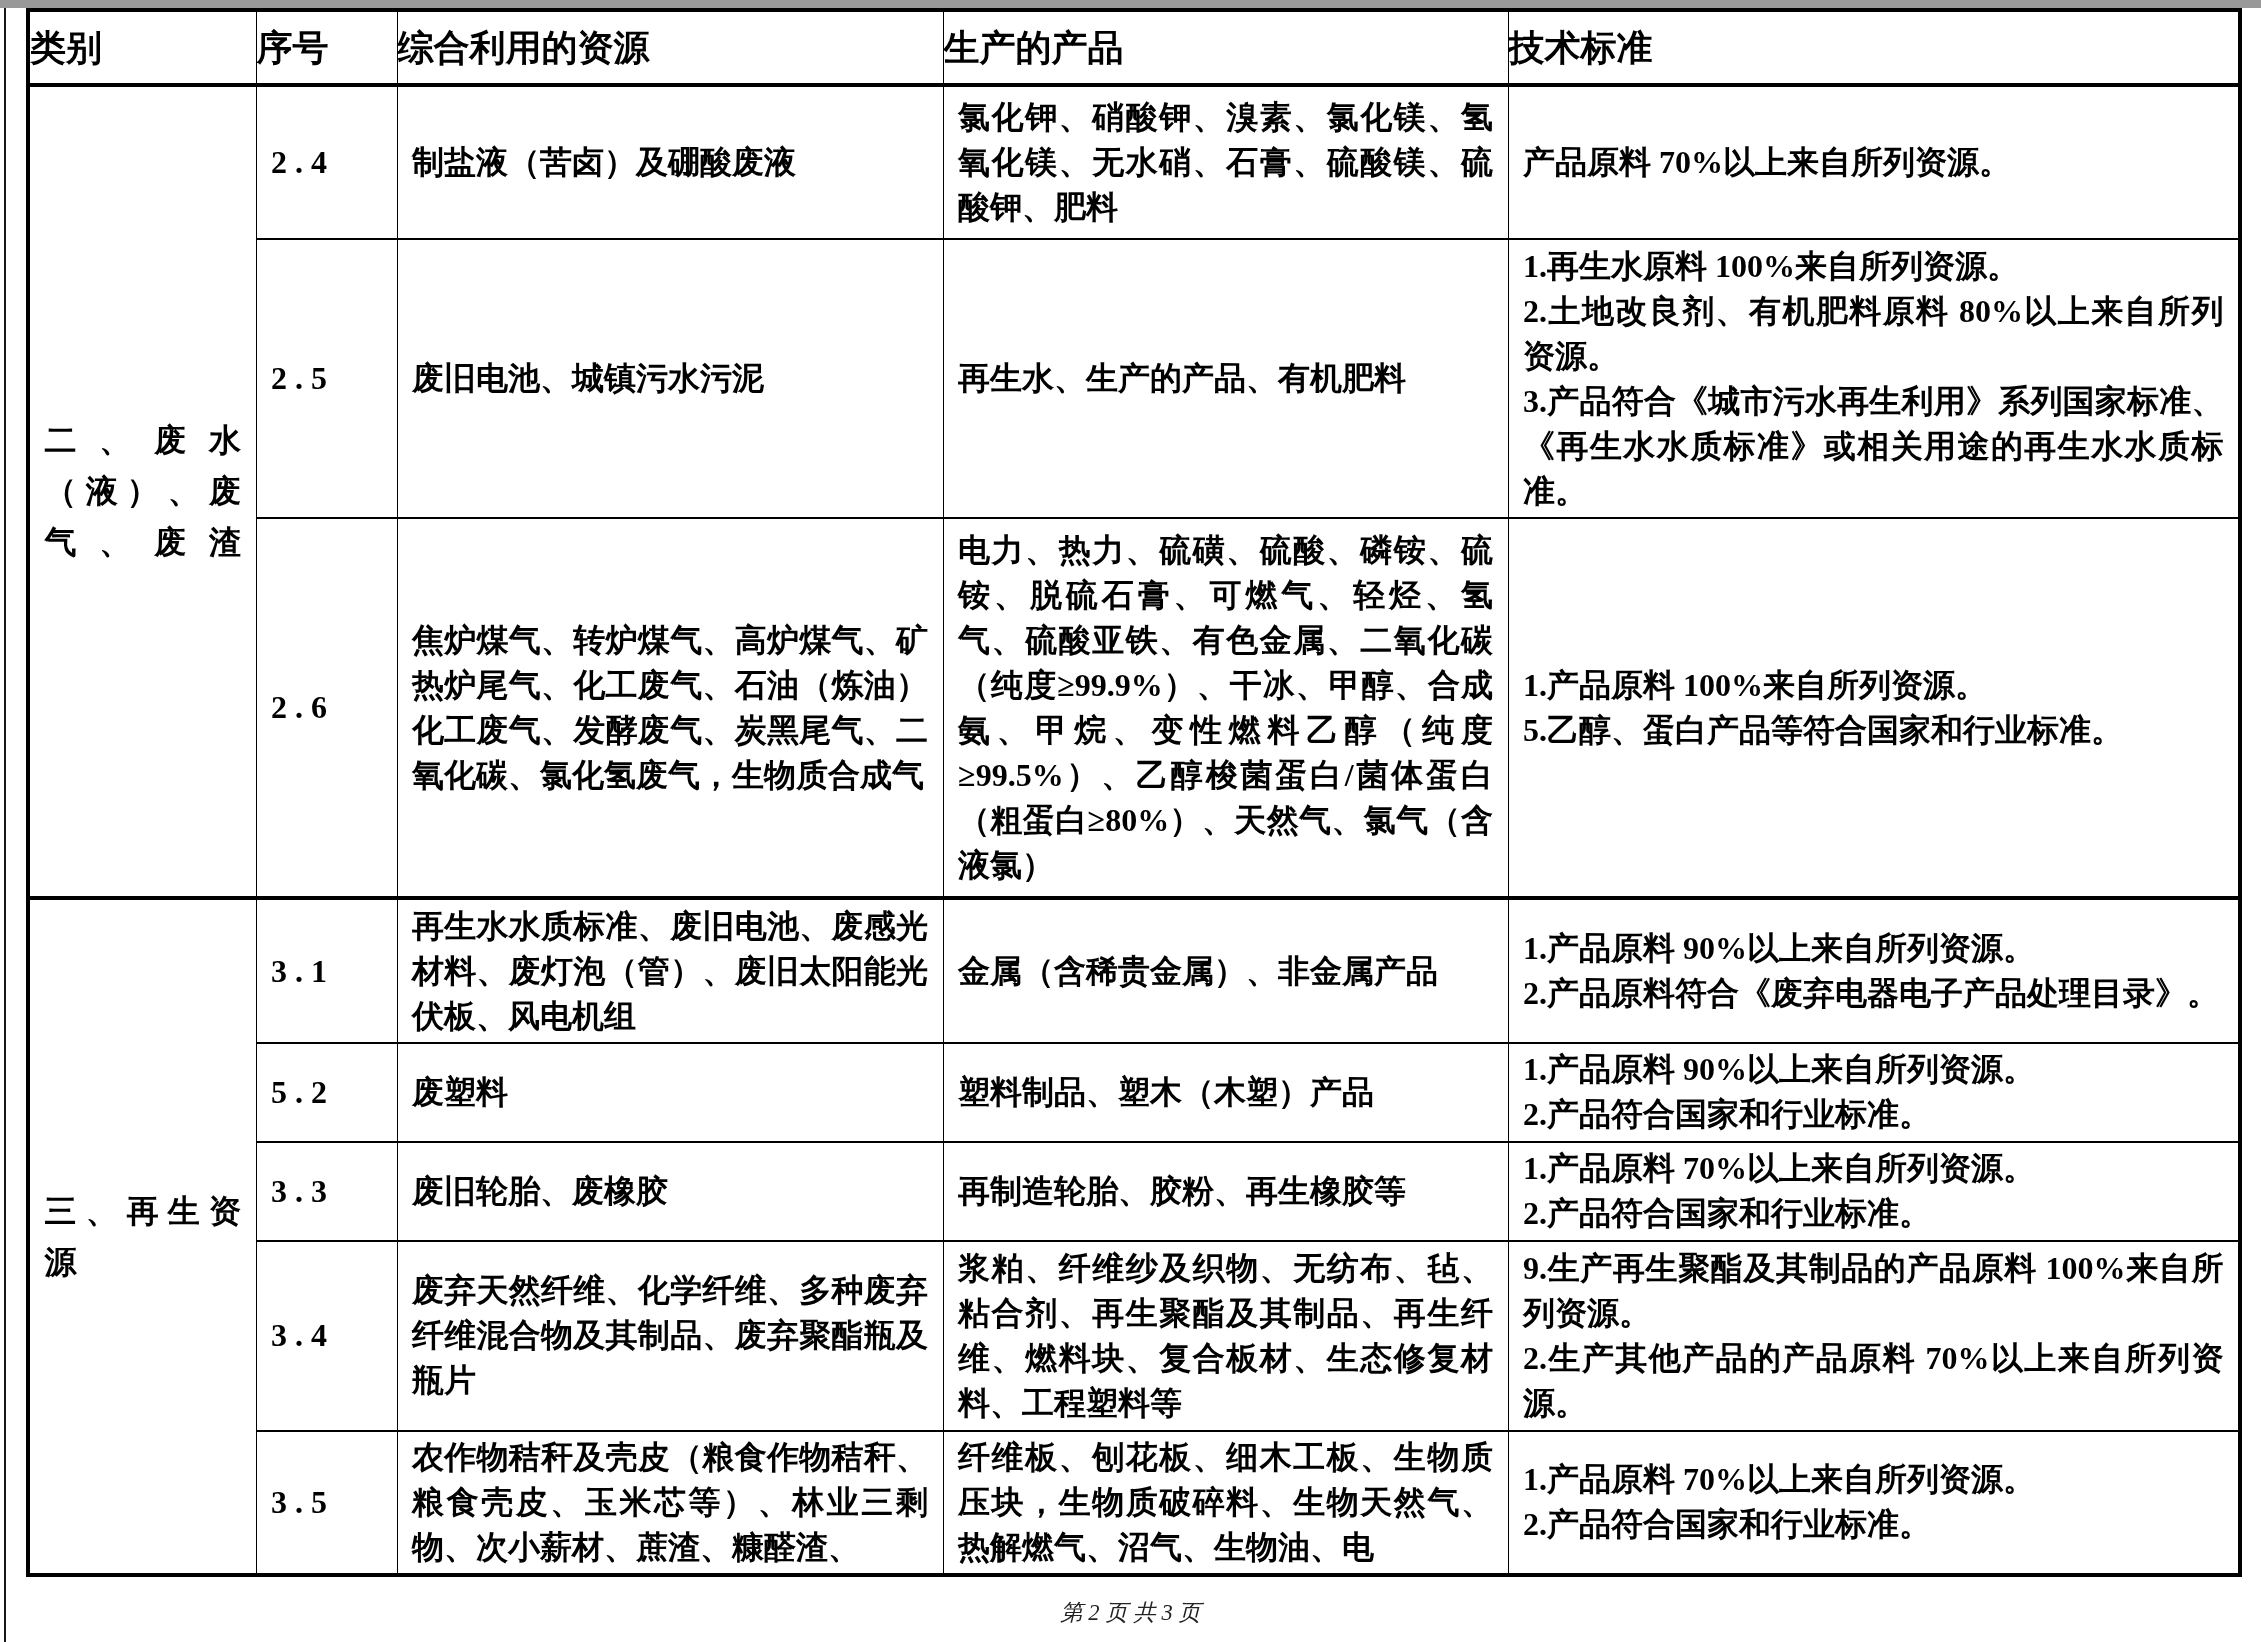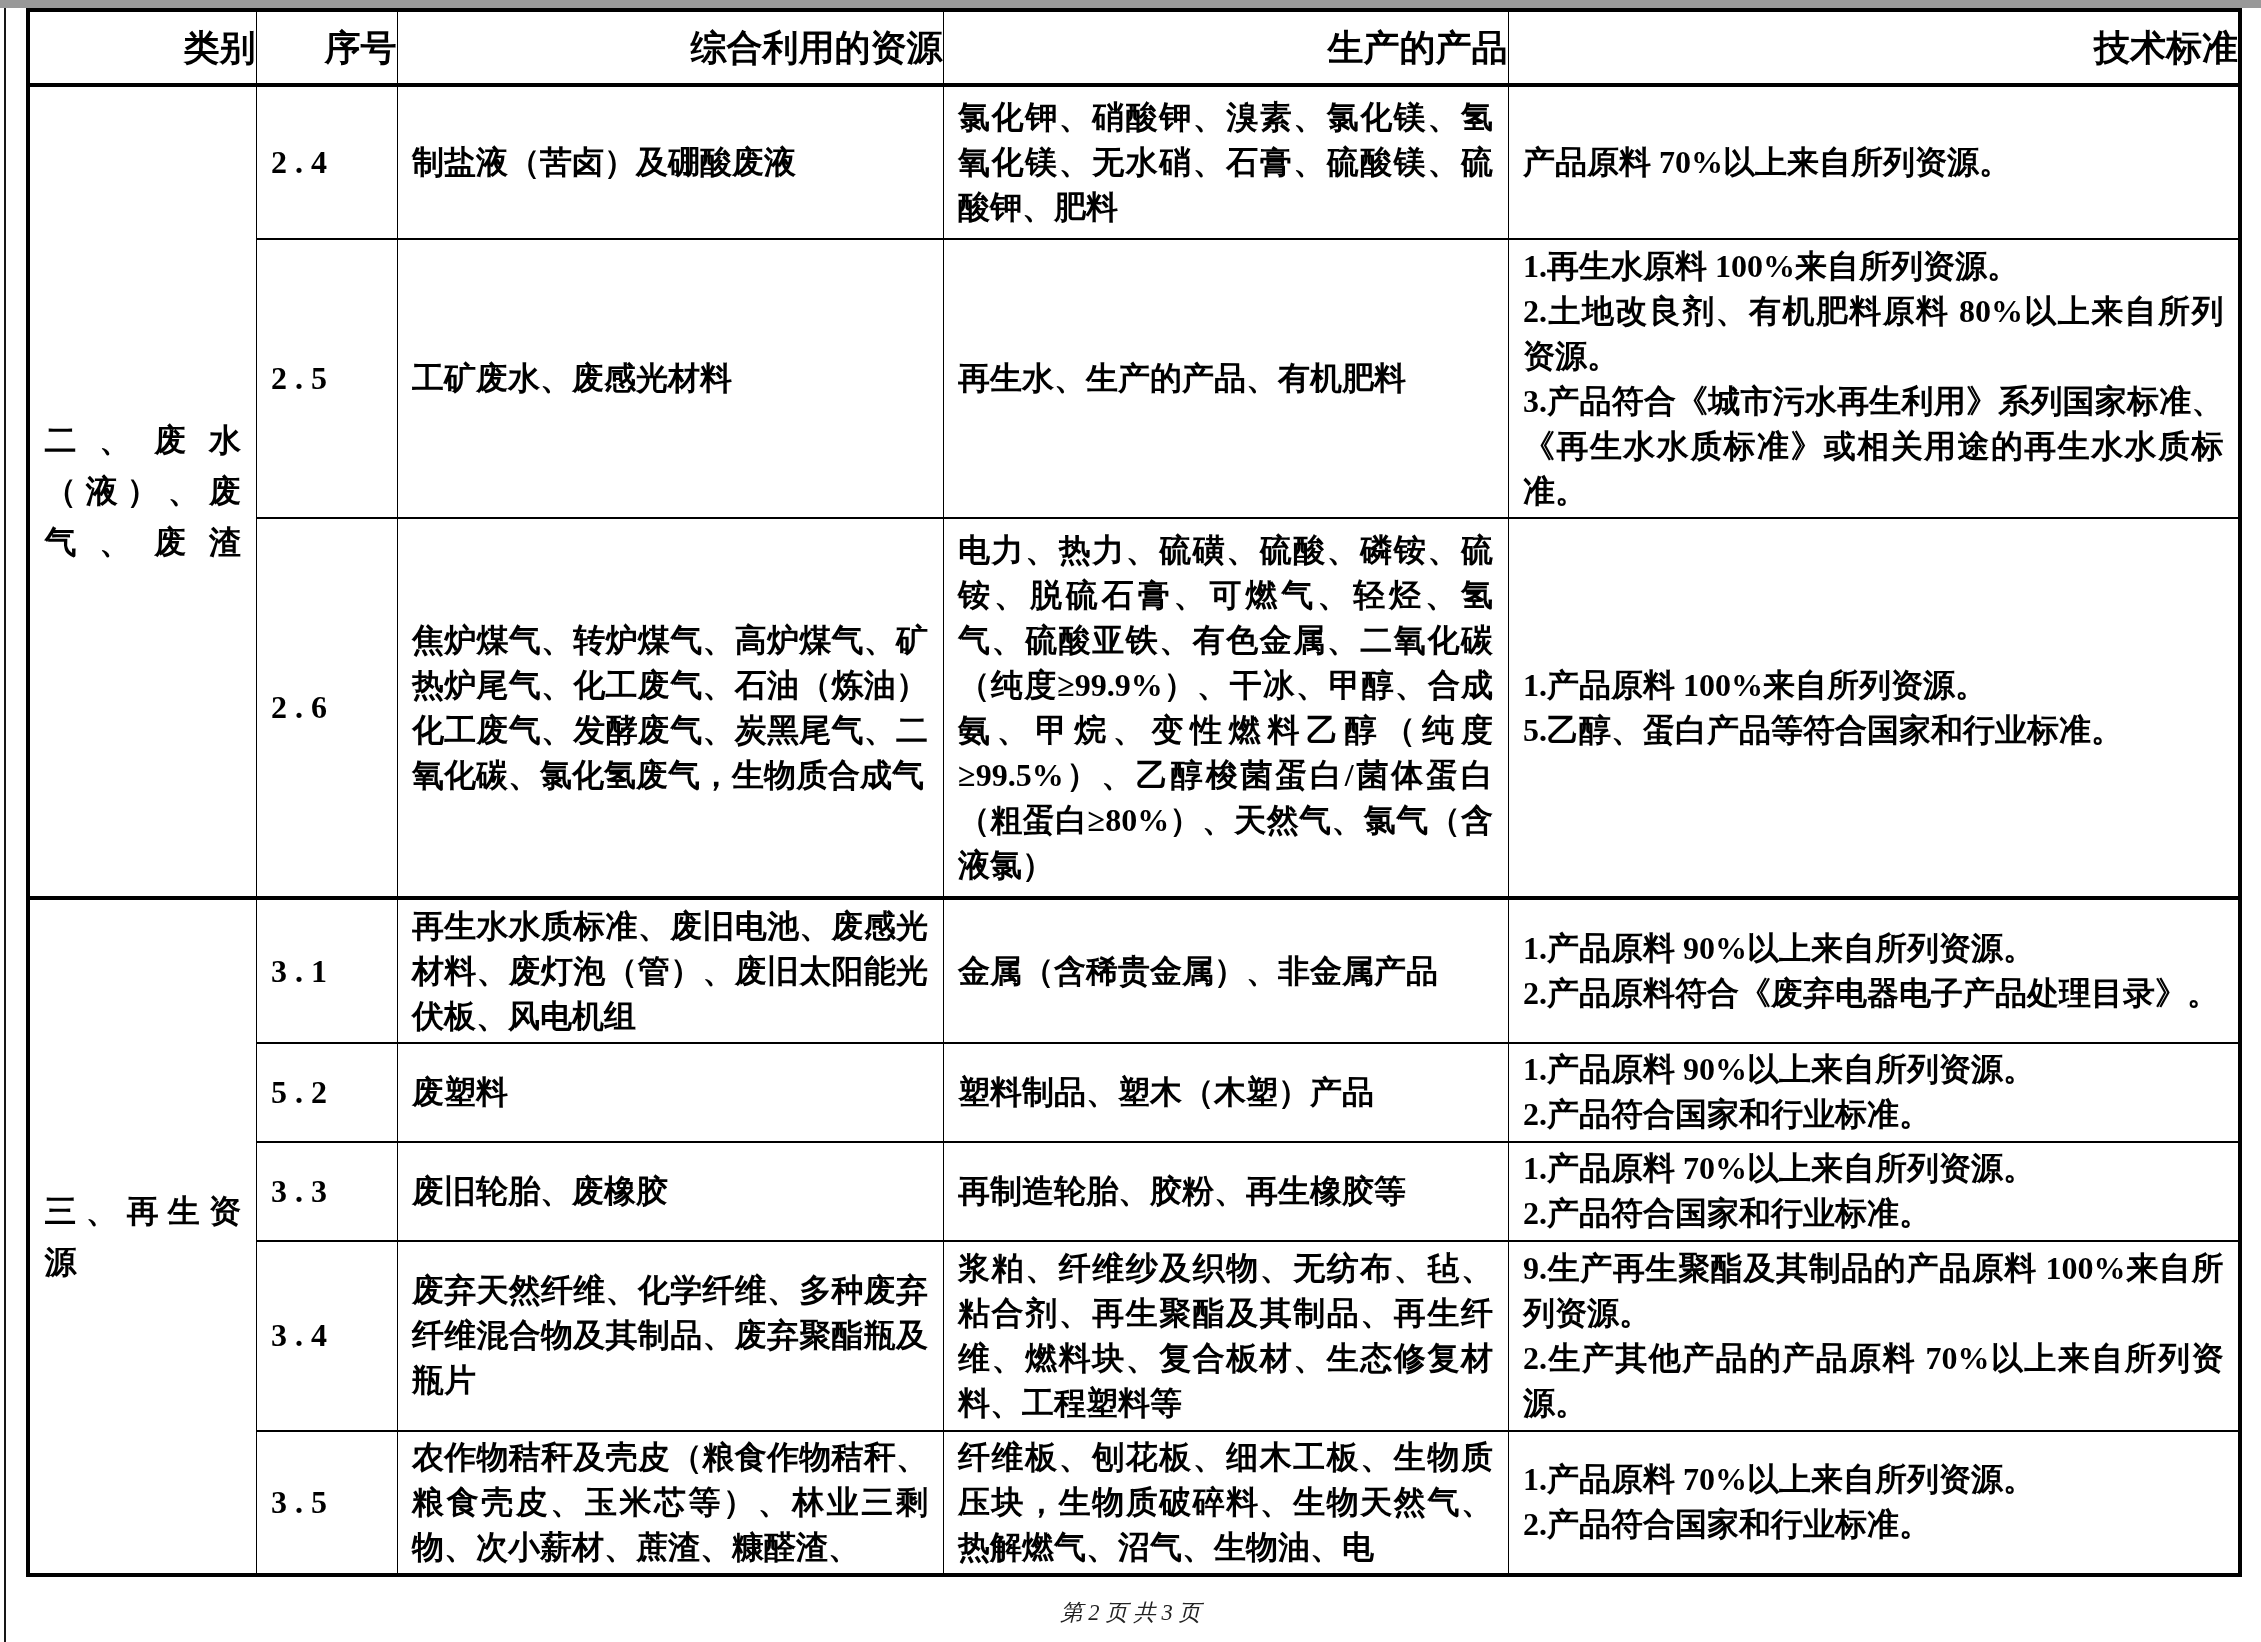--- a/index.html
+++ b/index.html
@@ -5,21 +5,21 @@
   html,body{margin:0;padding:0;background:#ffffff;}
   .page{position:relative;width:2261px;height:1643px;background:#ffffff;overflow:hidden;color:#000;}
   .top-shade{position:absolute;left:0;top:0;width:2261px;height:8.4px;background:#999999;}
   .edge-line{position:absolute;left:4px;top:8.4px;width:1.7px;height:1635px;background:#161616;}
   table.doc{position:absolute;left:26px;top:8.4px;width:2212px;border-collapse:collapse;table-layout:fixed;
     font-family:"Liberation Serif","DejaVu Serif",serif;font-size:32px;line-height:45px;color:#000;}
   table.doc{border:4px solid #000;}
   .doc th,.doc td{border:1.7px solid #000;border-top-width:2.3px;border-bottom-width:2.3px;vertical-align:middle;
     padding:3.4px 14.6px;text-align:justify;text-justify:inter-ideograph;overflow:hidden;font-weight:bold;}
   .doc thead th{border-bottom-width:4px;border-top-width:4px;font-family:"Liberation Sans","DejaVu Sans",sans-serif;
-    font-weight:700;font-size:36px;text-align:right;padding:0;}
+    font-weight:700;font-size:36px;text-align:left;padding:0;}
   .sec-top{border-top-width:4px !important;}
   .cell-no{text-align:center;padding:0;letter-spacing:8px;margin-left:20px;}
   .cell-standard{white-space:pre-line;}
   .cell-category{padding:0 17px;}
   .cat-line{text-align:justify;text-align-last:justify;line-height:51px;}
   .footer{position:absolute;left:0;top:1597px;width:2261px;text-align:center;
     font-family:"Liberation Serif","DejaVu Serif",serif;font-size:22.5px;color:#222;font-style:italic;}
 </style>
 </head>
 <body>
@@ -52,21 +52,21 @@
           <div class="cat-line">（液）、废</div>
           <div class="cat-line">气、废渣</div>
         </td>
         <td class="cell-no">2.4</td>
         <td class="cell-resource">制盐液（苦卤）及硼酸废液</td>
         <td class="cell-product">氯化钾、硝酸钾、溴素、氯化镁、氢氧化镁、无水硝、石膏、硫酸镁、硫酸钾、肥料</td>
         <td class="cell-standard">产品原料 70%以上来自所列资源。</td>
       </tr>
       <tr style="height:270px">
         <td class="cell-no">2.5</td>
-        <td class="cell-resource">工矿废水、废感光材料</td>
+        <td class="cell-resource">废旧电池、城镇污水污泥</td>
         <td class="cell-product">再生水、生产的产品、有机肥料</td>
         <td class="cell-standard">1.再生水原料 100%来自所列资源。
 2.土地改良剂、有机肥料原料 80%以上来自所列资源。
 3.产品符合《城市污水再生利用》系列国家标准、《再生水水质标准》或相关用途的再生水水质标准。</td>
       </tr>
       <tr style="height:380px">
         <td class="cell-no">2.6</td>
         <td class="cell-resource">焦炉煤气、转炉煤气、高炉煤气、矿热炉尾气、化工废气、石油（炼油）化工废气、发酵废气、炭黑尾气、二氧化碳、氯化氢废气，生物质合成气</td>
         <td class="cell-product">电力、热力、硫磺、硫酸、磷铵、硫铵、脱硫石膏、可燃气、轻烃、氢气、硫酸亚铁、有色金属、二氧化碳（纯度≥99.9%）、干冰、甲醇、合成氨、甲烷、变性燃料乙醇（纯度≥99.5%）、乙醇梭菌蛋白/菌体蛋白（粗蛋白≥80%）、天然气、氯气（含液氯）</td>
         <td class="cell-standard">1.产品原料 100%来自所列资源。

